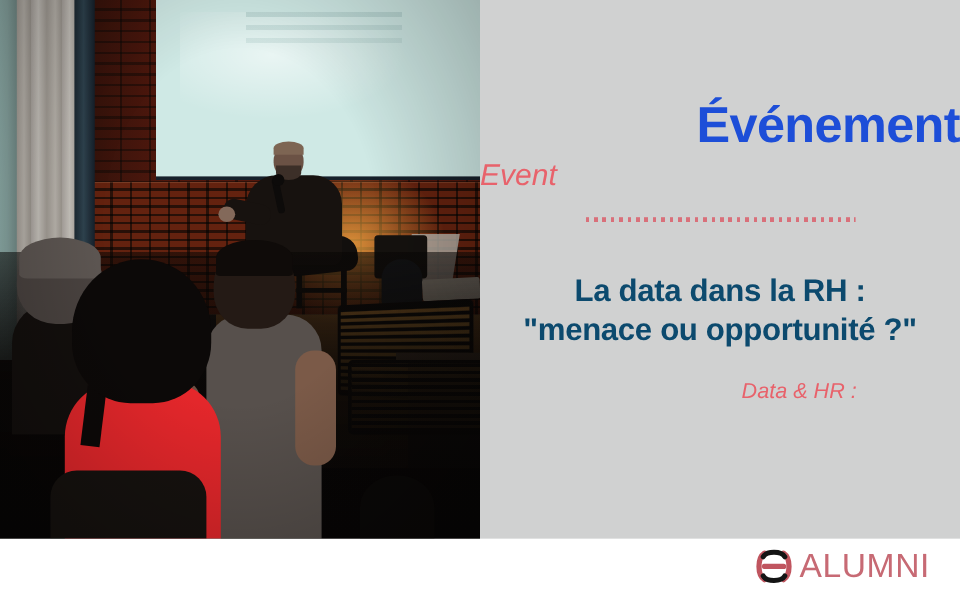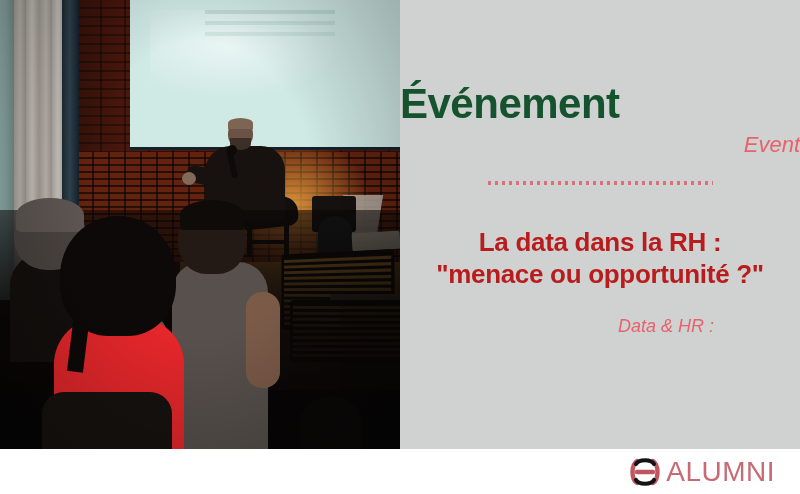--- a/index.html
+++ b/index.html
@@ -480,35 +480,35 @@
     width: 400px;
     height: 449px;
     background: #d0d1d1;
   }
 
   .heading {
     position: absolute;
     left: 0;
     top: 83px;
     width: 400px;
-    text-align: left;
+    text-align: right;
     font-size: 42px;
     line-height: 1;
     font-weight: 700;
     letter-spacing: -0.5px;
-    color: #14532d;
+    color: #1d4ed8;
   }
 
   .heading-en {
     position: absolute;
     left: 0;
     top: 134px;
     width: 400px;
-    text-align: right;
-    font-size: 22px;
+    text-align: left;
+    font-size: 25px;
     line-height: 1;
     font-style: italic;
     font-weight: 400;
     color: #e8626b;
   }
 
   .divider {
     position: absolute;
     left: 88px;
     top: 181px;
@@ -522,21 +522,21 @@
   .title {
     position: absolute;
     left: 0;
     top: 227px;
     width: 400px;
     text-align: center;
     font-size: 26px;
     line-height: 1.22;
     font-weight: 700;
     letter-spacing: -0.3px;
-    color: #b91c1c;
+    color: #0c4a6e;
   }
 
   .subtitle {
     position: absolute;
     left: 0;
     top: 313px;
     width: 452px;
     text-align: center;
     font-size: 18px;
     line-height: 1.45;

